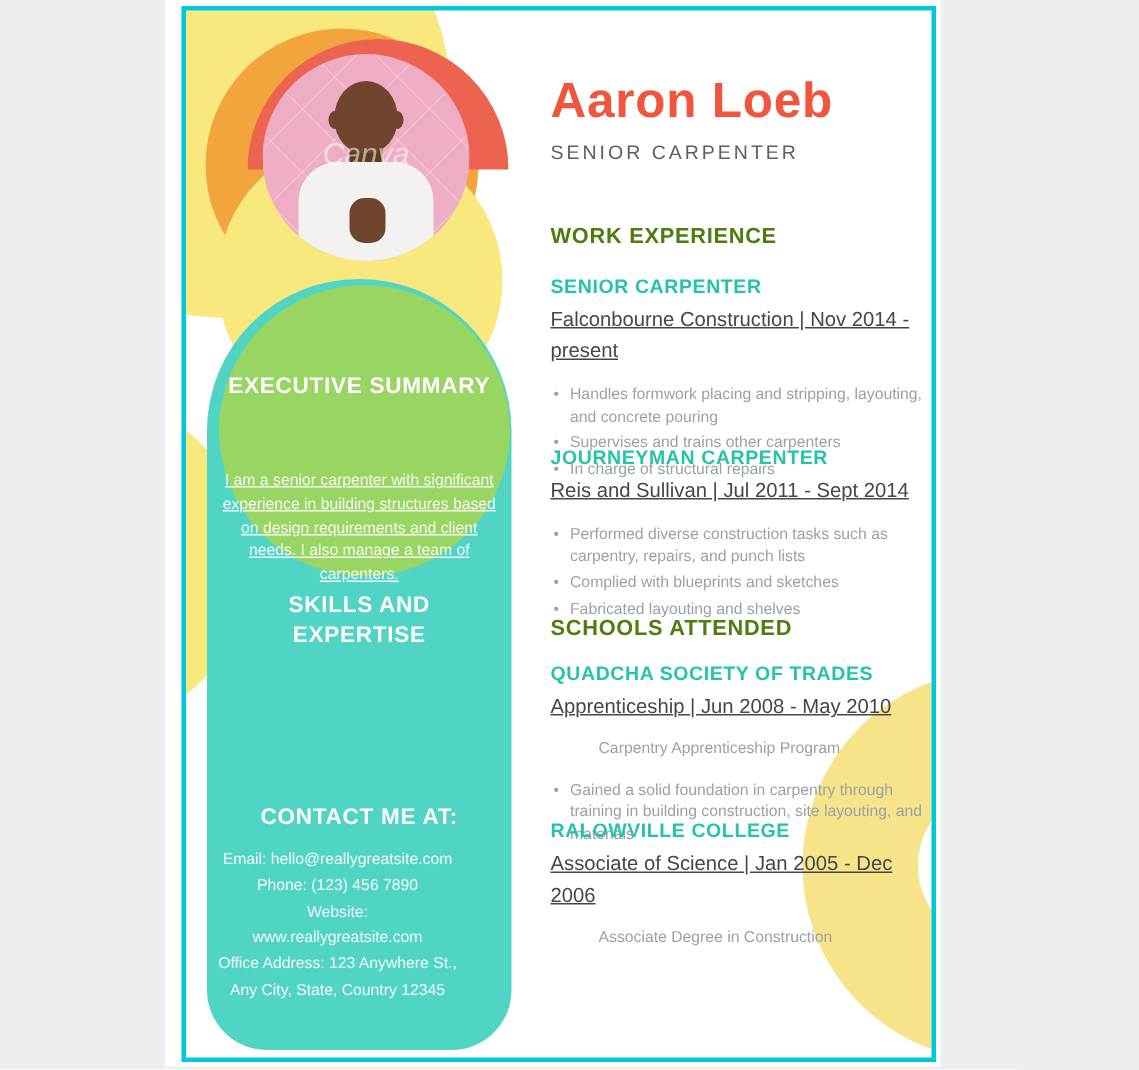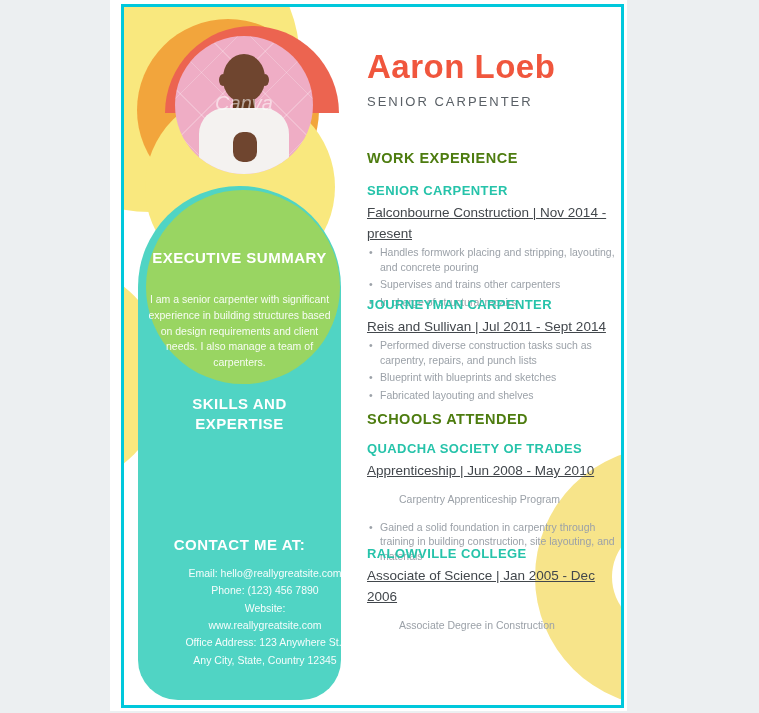--- a/index.html
+++ b/index.html
@@ -44,21 +44,21 @@
 
   
   .right-col { position:absolute; left:243px; top:0; width:252px; }
   .rc { position:absolute; left:0; width:252px; }
   .name { font-size:33px; font-weight:bold; color:#f0563d; letter-spacing:0.5px; }
   .subtitle { font-size:13px; color:#5a6066; letter-spacing:2px; }
   .sec-heading { font-size:14.5px; font-weight:bold; color:#4d7c0f; letter-spacing:0.5px; }
   .entry-title { font-size:13px; font-weight:bold; color:#26c3aa; letter-spacing:0.4px; margin-bottom:5px; }
   .entry-meta { font-size:13.5px; color:#42474c; line-height:1.55; width:242px;text-decoration:underline; }
   .entry-note { font-size:10.5px; color:#9ba1a8; margin-top:10px; line-height:1.4;margin-left:32px; }
-  .bullets { list-style:none; margin-top:0; }
+  .bullets { list-style:none; margin-top:11px; }
   .bullets.tight { margin-top:13px; }
   .bullets li { position:relative; font-size:10.5px; color:#9ba1a8; line-height:1.4;
                 padding-left:13px; margin-bottom:3px; }
   .bullets li::before { content:"\2022"; position:absolute; left:2px; top:0; color:#9ba1a8; }
 
   
   .sb { position:absolute; left:25px; width:181px; text-align:center; color:#ffffff; }
   .sb-heading { font-size:15px; font-weight:bold; letter-spacing:0.5px; line-height:1.35; }
   .sb-body { font-size:10.5px; line-height:1.5; color:rgba(255,255,255,0.92); }
   .sb-line { font-size:10.5px; line-height:1.65; color:rgba(255,255,255,0.95); }
@@ -87,26 +87,26 @@
         <div class="ph-hands"></div>
         <div class="ph-watermark">Canva</div>
       </div>
 
       <div class="capsule"></div>
       <div class="shape green-c"></div>
       <div class="shape donut-outer"></div>
       <div class="shape donut-hole"></div>
 
       <div class="sb sb-heading" style="top:241px;">EXECUTIVE SUMMARY</div>
-      <div class="sb sb-body" style="top:285px; left:20px; width:191px;">I am a senior carpenter with significant experience in building structures based on design requirements and client needs. I also manage a team of carpenters.</div>
+      <div class="sb sb-body" style="top:306px; left:20px; width:191px;text-decoration:underline;">I am a senior carpenter with significant experience in building structures based on design requirements and client needs. I also manage a team of carpenters.</div>
 
       <div class="sb sb-heading" style="top:387px;">SKILLS AND EXPERTISE</div>
 
       <div class="sb sb-heading" style="top:528px;">CONTACT ME AT:</div>
-      <div class="sb" style="top:558px; left:15px; width:172px;margin-left:40px;">
+      <div class="sb" style="top:558px; left:15px; width:172px;">
         <div class="sb-line">Email: hello@reallygreatsite.com</div>
         <div class="sb-line">Phone: (123) 456 7890</div>
         <div class="sb-line">Website:</div>
         <div class="sb-line">www.reallygreatsite.com</div>
         <div class="sb-line">Office Address: 123 Anywhere St.,</div>
         <div class="sb-line">Any City, State, Country 12345</div>
       </div>
 
       <div class="right-col">
         <div class="rc name" style="top:41px;">Aaron Loeb</div>
@@ -122,21 +122,21 @@
             <li>Supervises and trains other carpenters</li>
             <li>In charge of structural repairs</li>
           </ul>
         </div>
 
         <div class="rc" style="top:290px;">
           <div class="entry-title">JOURNEYMAN CARPENTER</div>
           <div class="entry-meta">Reis and Sullivan | Jul 2011 - Sept 2014</div>
           <ul class="bullets">
             <li>Performed diverse construction tasks such as carpentry, repairs, and punch lists</li>
-            <li>Blueprint with blueprints and sketches</li>
+            <li>Complied with blueprints and sketches</li>
             <li>Fabricated layouting and shelves</li>
           </ul>
         </div>
 
         <div class="rc sec-heading" style="top:404px;">SCHOOLS ATTENDED</div>
 
         <div class="rc" style="top:434px;">
           <div class="entry-title">QUADCHA SOCIETY OF TRADES</div>
           <div class="entry-meta">Apprenticeship | Jun 2008 - May 2010</div>
           <div class="entry-note">Carpentry Apprenticeship Program</div>

